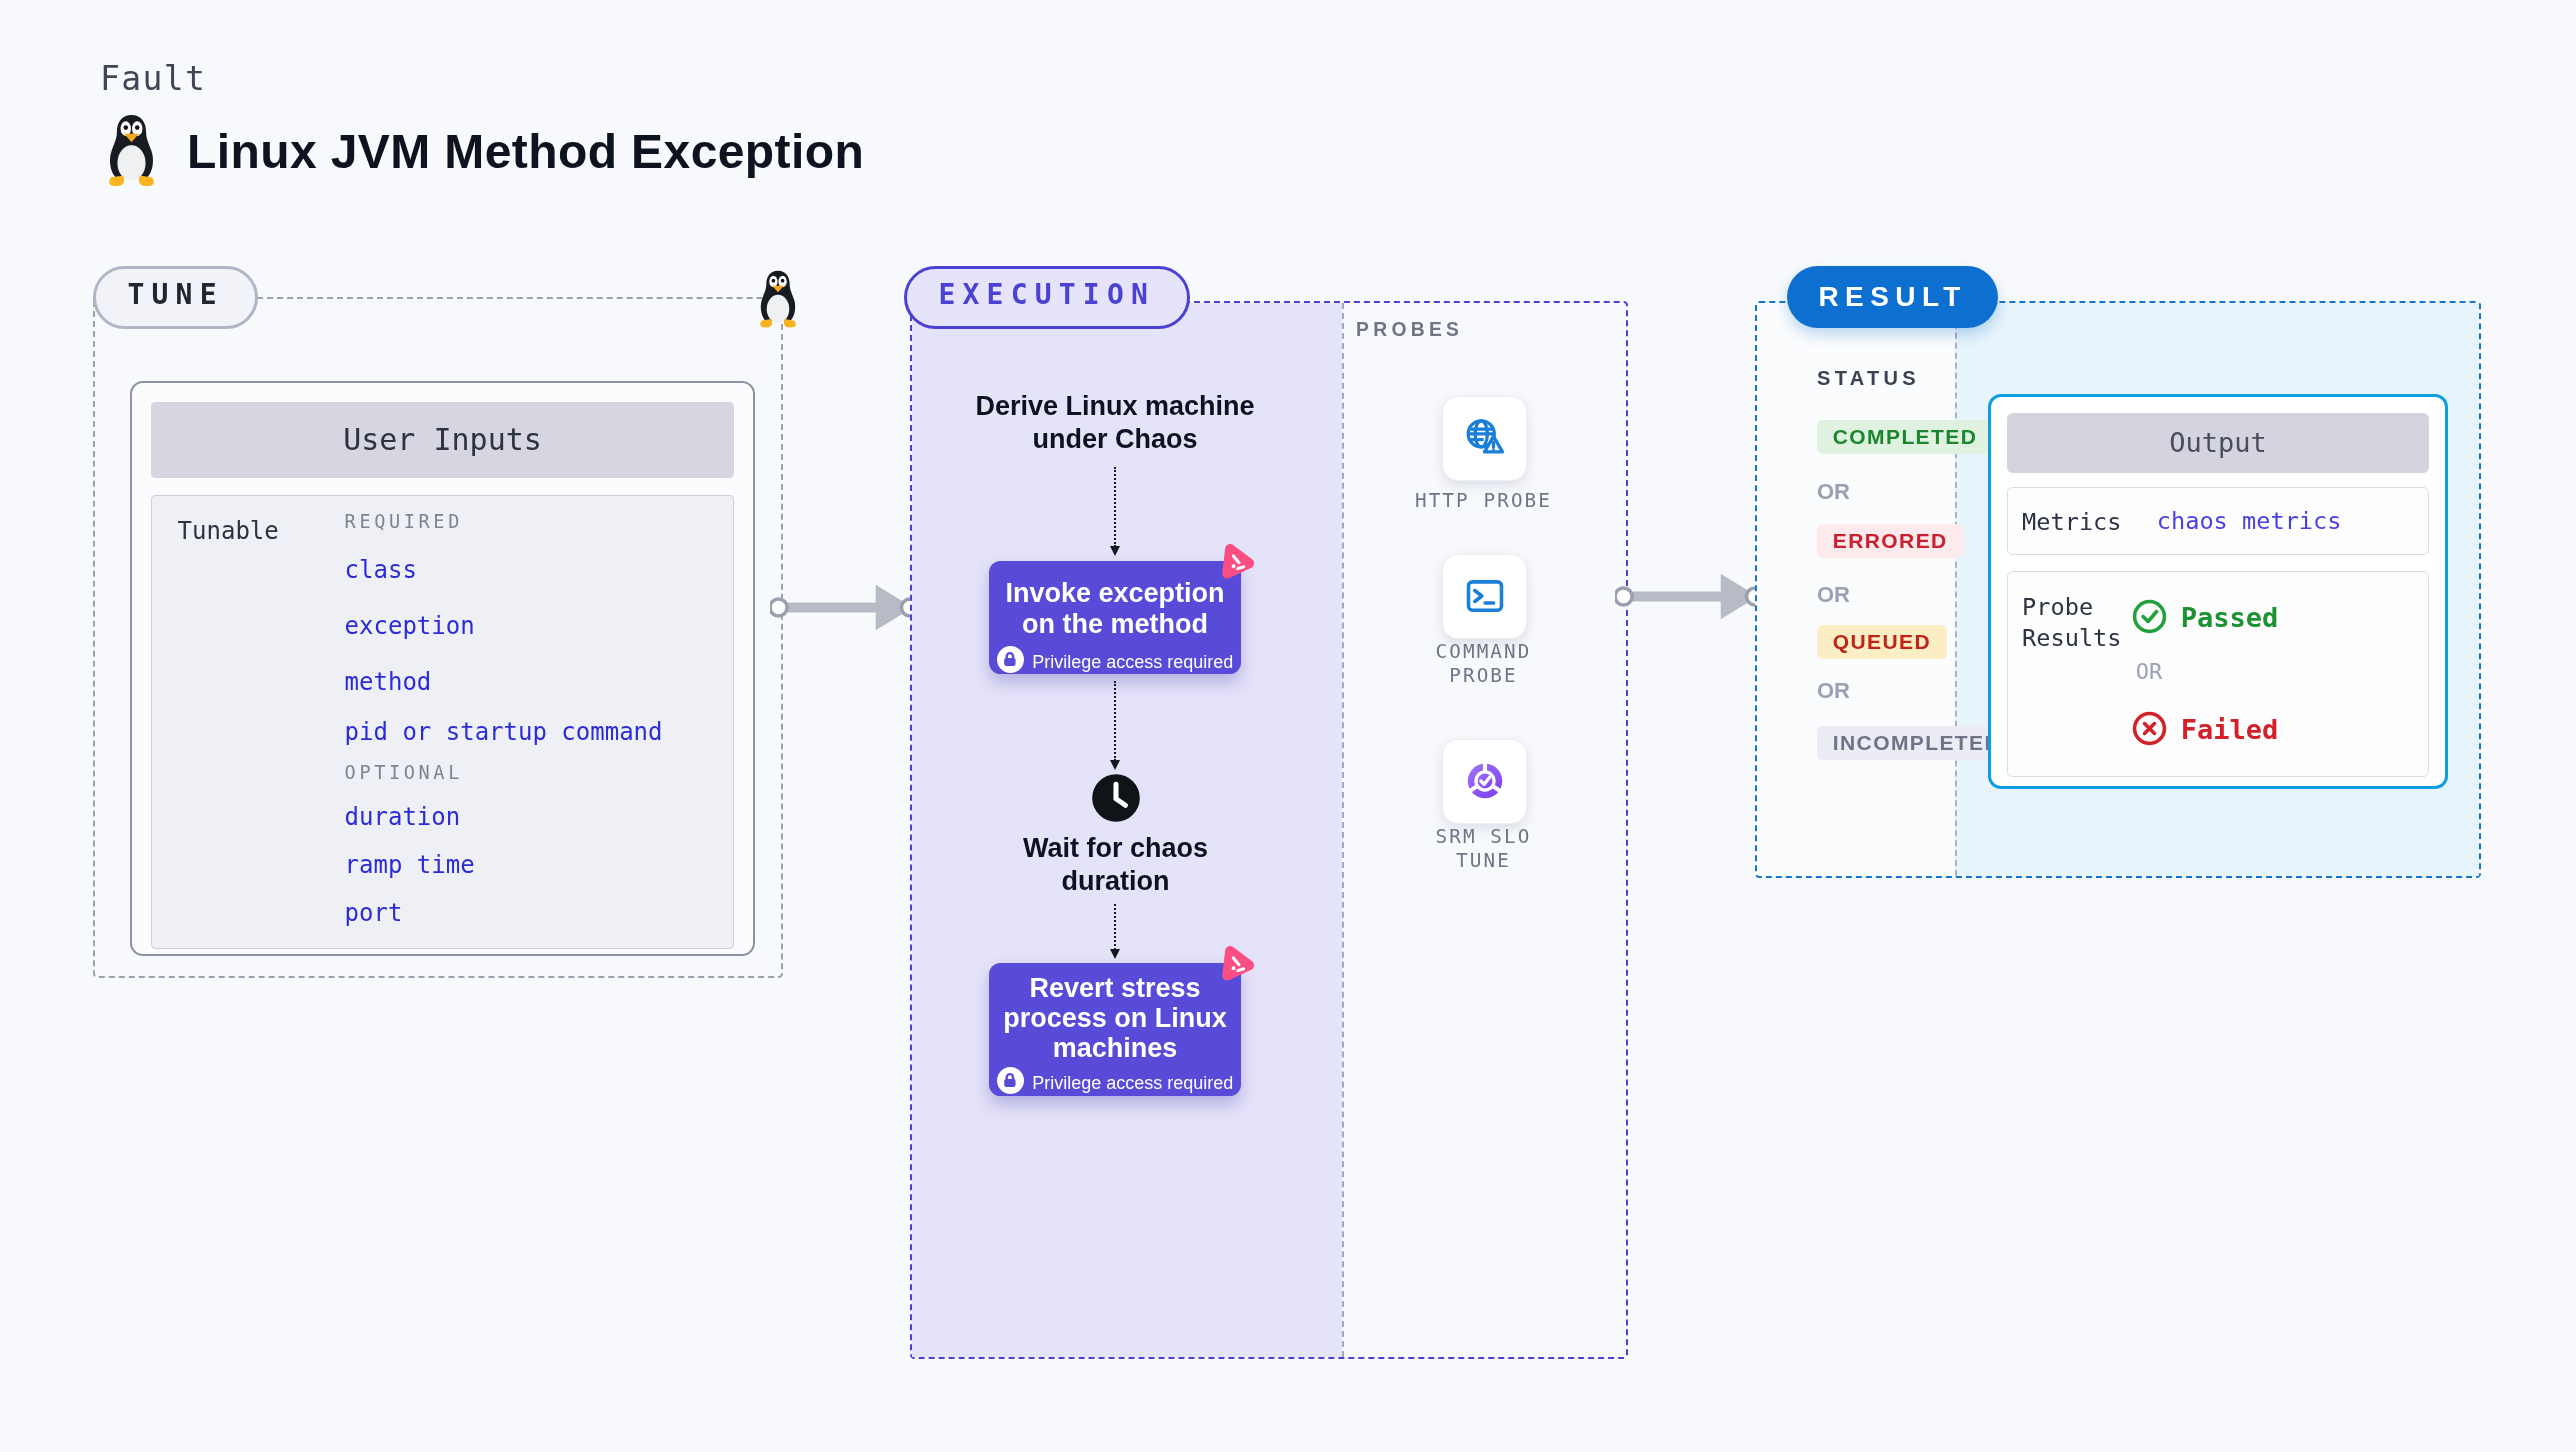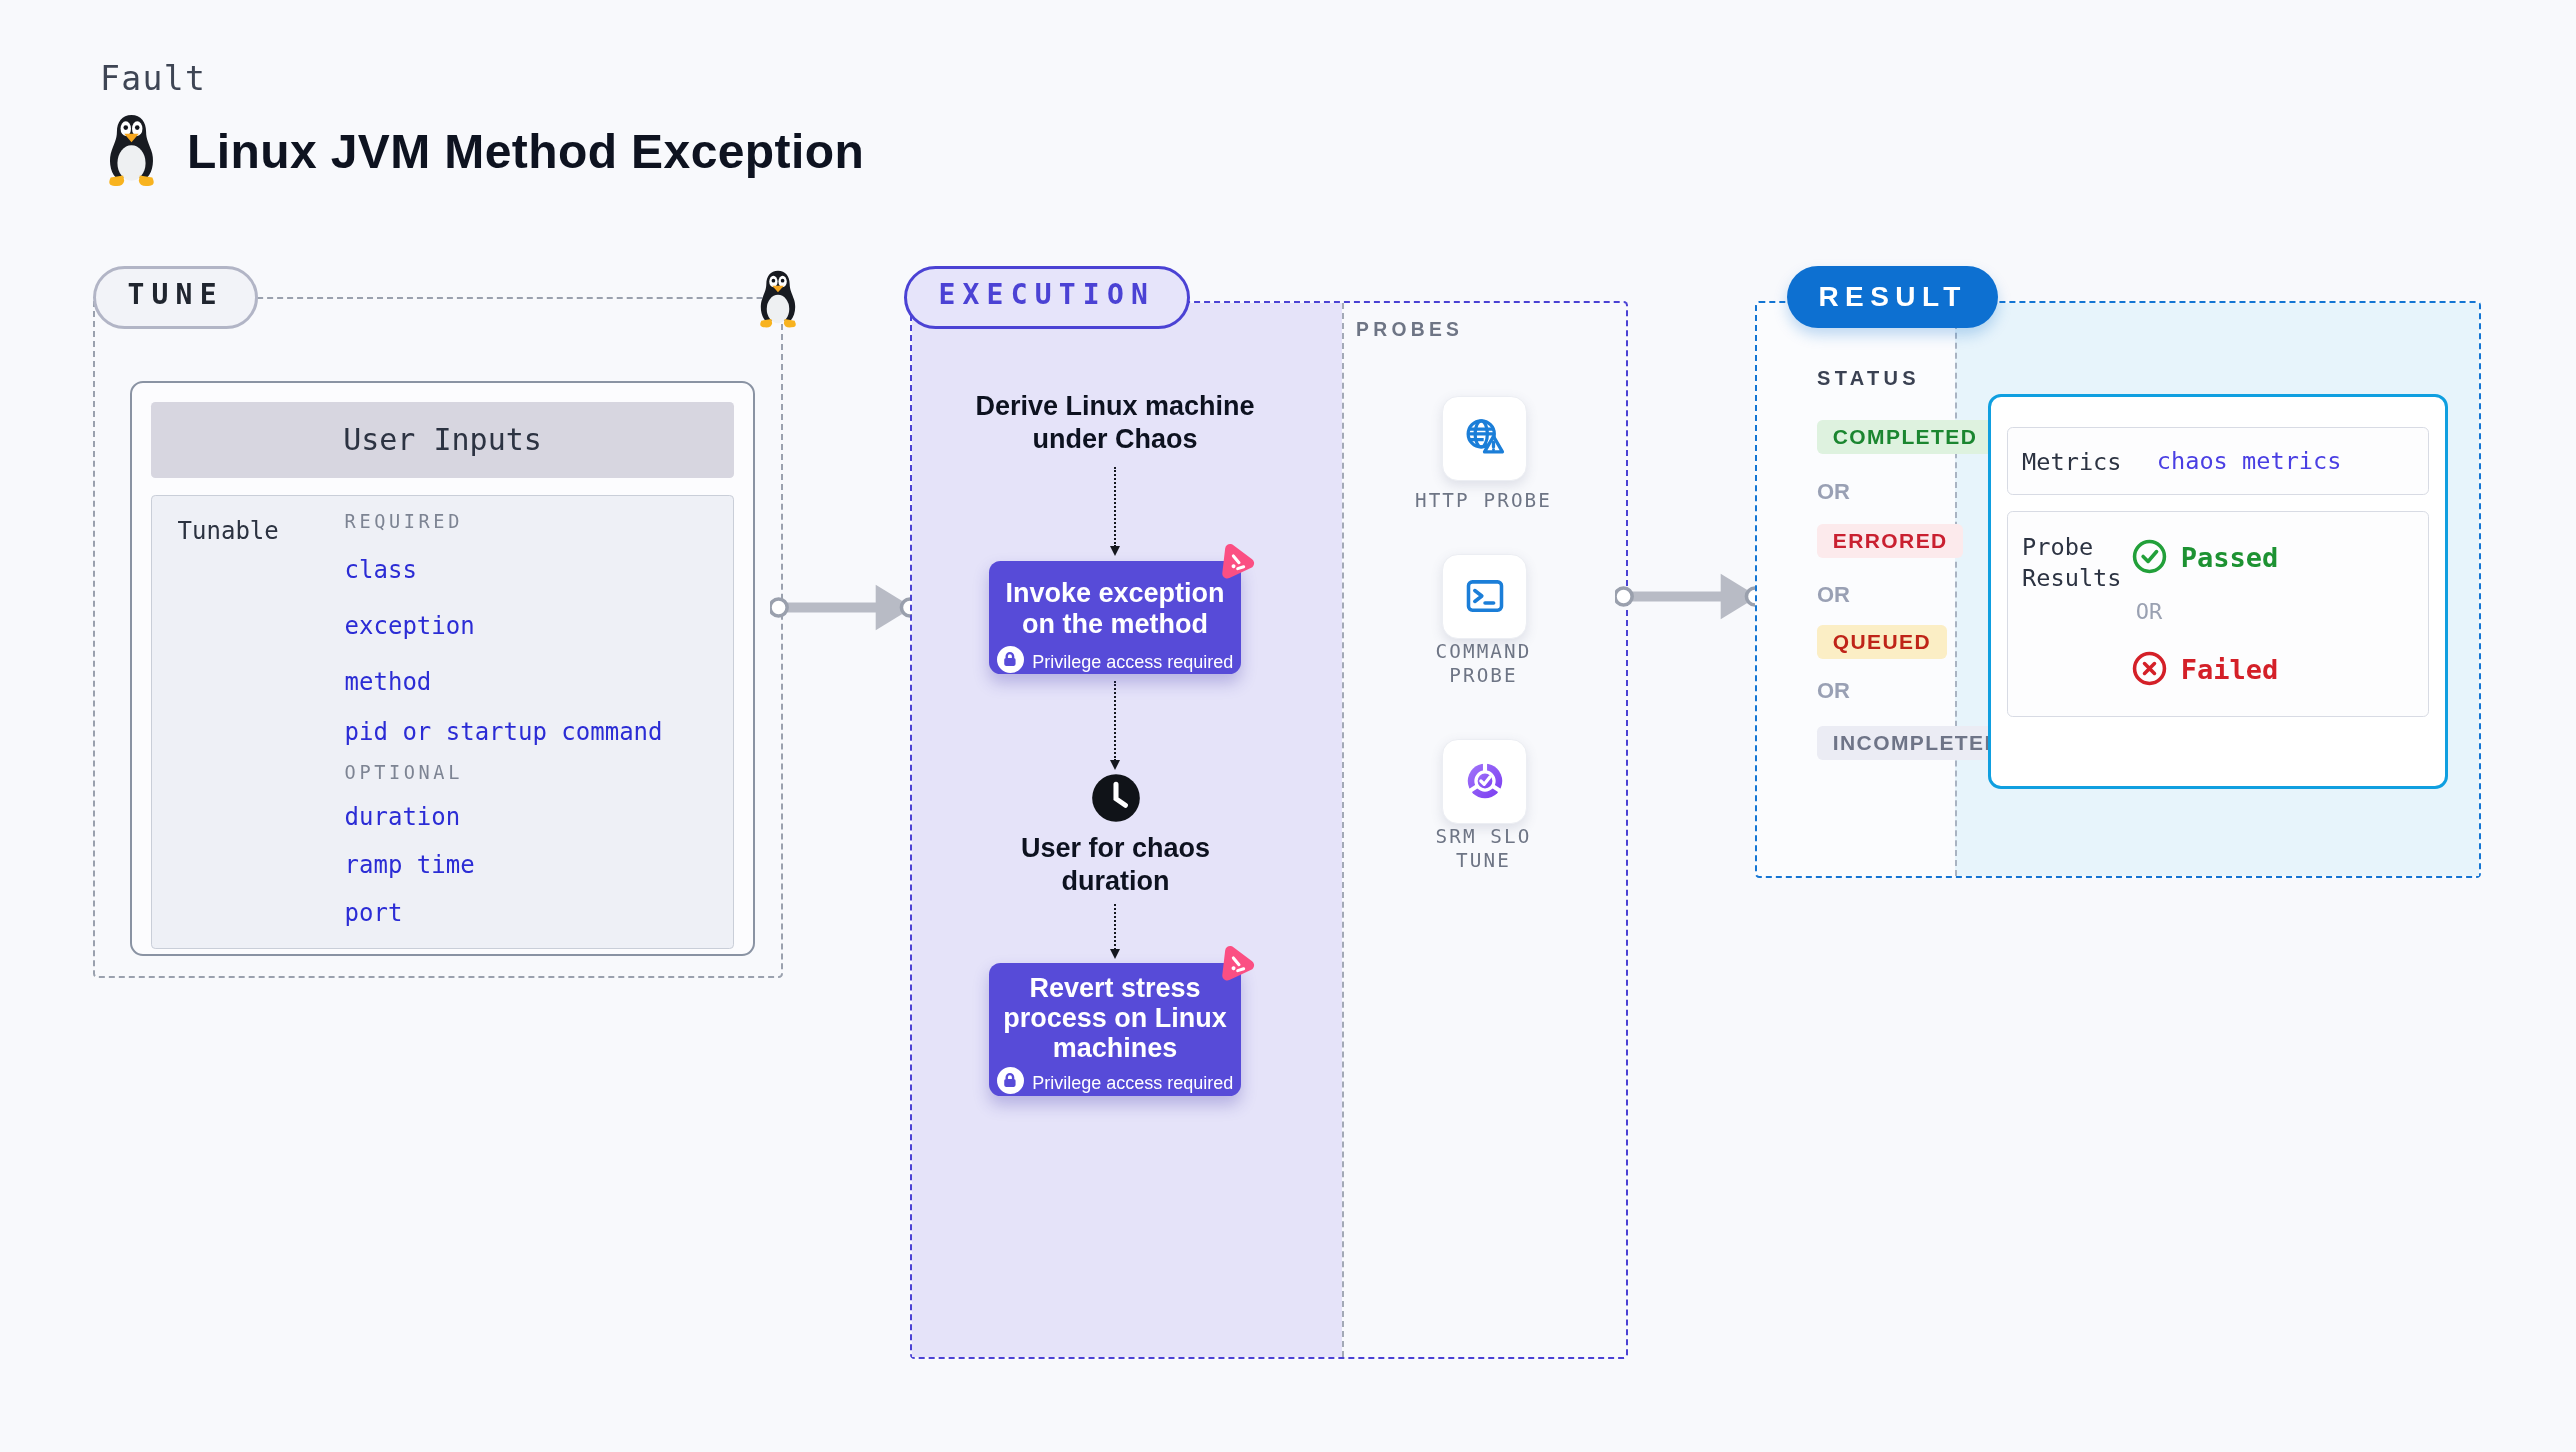--- a/index.html
+++ b/index.html
@@ -200,21 +200,21 @@
 
 <div class="dotted-arrow" style="left:1114px;top:681px;height:80px"></div>
 
 <div class="abs" style="left:1090px;top:772px;z-index:2">
   <svg width="52" height="52" viewBox="0 0 72 72">
     <circle cx="36" cy="36" r="33" fill="#101318"></circle>
     <path d="M36 17 V37 L49 46" fill="none" stroke="#fff" stroke-width="7" stroke-linecap="round"></path>
   </svg>
 </div>
 
-<div class="flow-text preline" style="left:972px;top:832px;width:287px">User for chaos
+<div class="flow-text preline" style="left:972px;top:832px;width:287px">Wait for chaos
 duration</div>
 
 <div class="dotted-arrow" style="left:1114px;top:904px;height:46px"></div>
 
 <div class="node" style="top:963px;height:133px;padding-top:10px">
   <div class="node-title preline" style="line-height:30px">Revert stress
 process on Linux
 machines</div>
   <div class="priv-row" style="margin-top:4.3px">
     <span class="lock-badge">
@@ -307,20 +307,21 @@
 <div class="abs status-label">STATUS</div>
 <div class="badge badge-completed" style="top:420px">COMPLETED</div>
 <div class="or-text" style="top:479px">OR</div>
 <div class="badge badge-errored" style="top:524px">ERRORED</div>
 <div class="or-text" style="top:582px">OR</div>
 <div class="badge badge-queued" style="top:625px">QUEUED</div>
 <div class="or-text" style="top:678px">OR</div>
 <div class="badge badge-incompleted" style="top:726px">INCOMPLETED</div>
 
 <div class="abs mono output-card">
+  <div class="out-header">Output</div>
 
   <div class="out-row metrics-row">
     <div class="out-label" style="top:18.6px">Metrics</div>
     <div class="metrics-value">chaos metrics</div>
   </div>
 
   <div class="out-row probe-row">
     <div class="out-label preline" style="top:20px">Probe
 Results</div>
 

